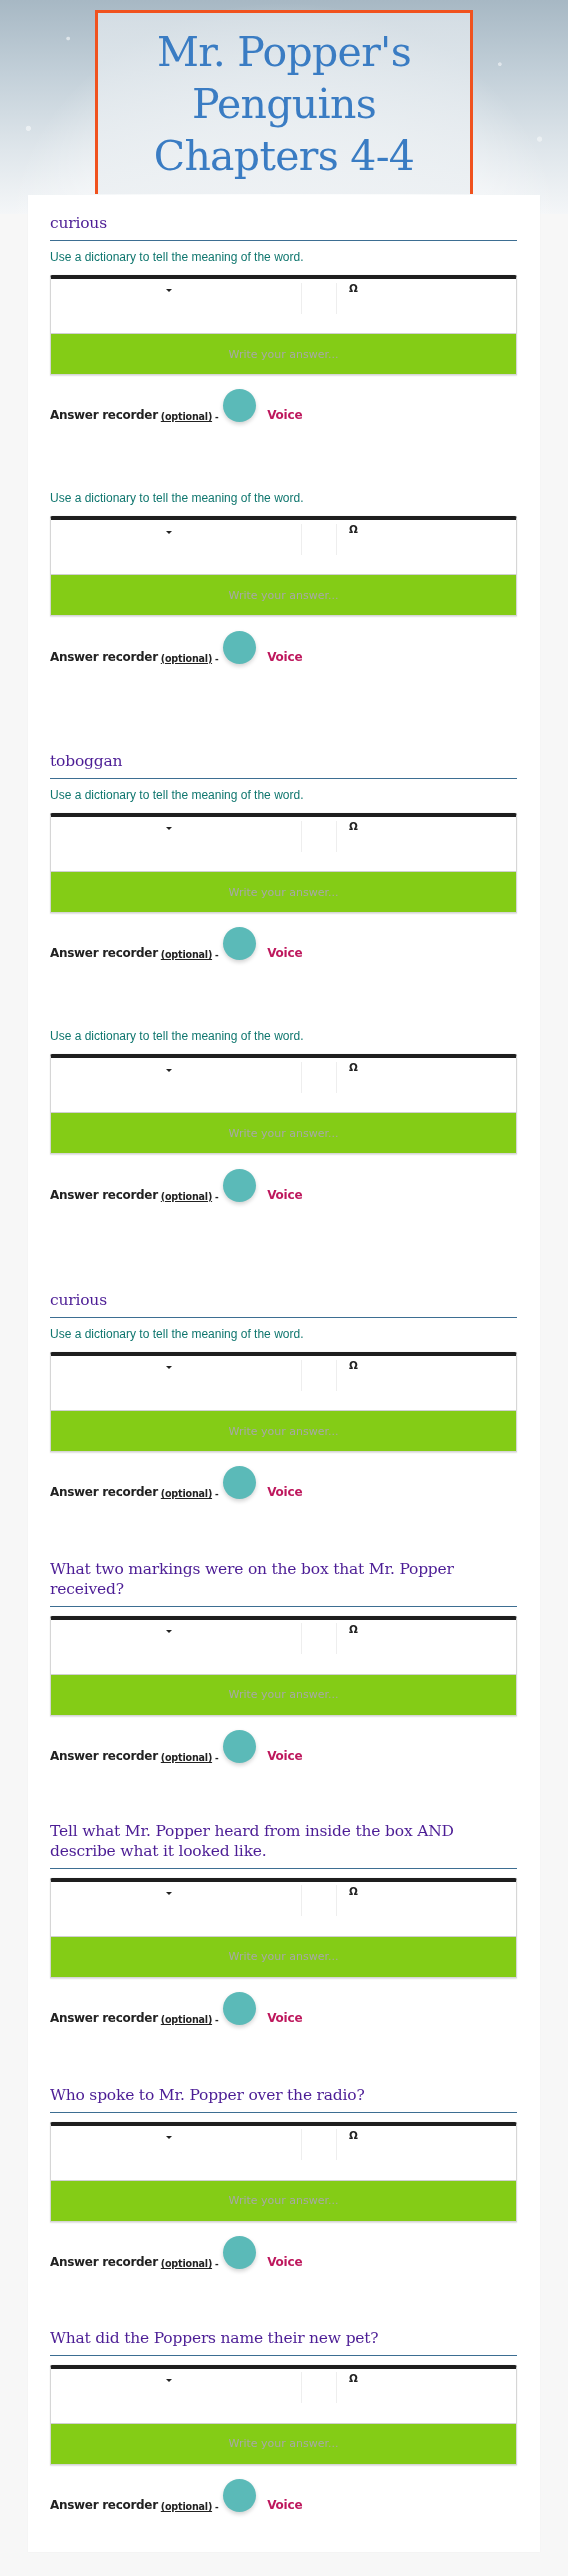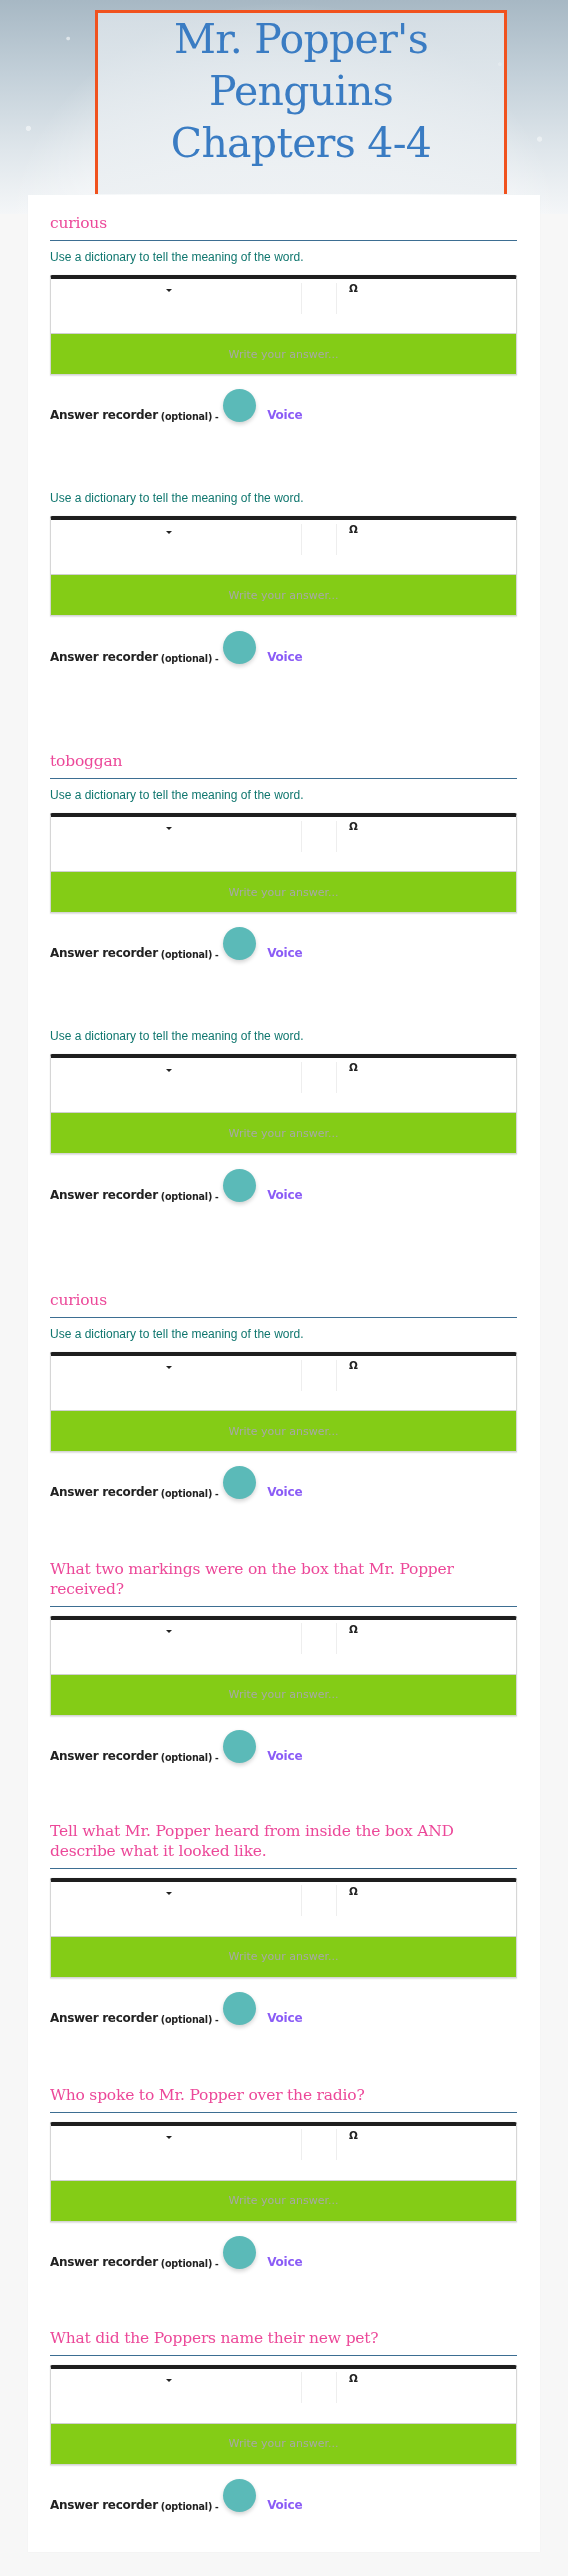--- a/index.html
+++ b/index.html
@@ -15,24 +15,24 @@
       position: absolute; left: 0; top: 0; width: 568px; height: 214px;
       background:
         radial-gradient(circle at 12% 18%, rgba(255,255,255,0.55) 0 1.5px, transparent 2.2px),
         radial-gradient(circle at 88% 30%, rgba(255,255,255,0.5) 0 1.5px, transparent 2.2px),
         radial-gradient(circle at 5% 60%, rgba(255,255,255,0.5) 0 2.2px, transparent 3px),
         radial-gradient(circle at 95% 65%, rgba(255,255,255,0.45) 0 2.2px, transparent 3px),
         radial-gradient(ellipse at 50% 120%, #ffffff 0%, rgba(255,255,255,0.7) 35%, rgba(255,255,255,0) 70%),
         linear-gradient(180deg, #a7b8c4 0%, #c3d0d9 35%, #dfe6eb 70%, #f4f6f8 100%);
     }
     .title-box {
-      position: absolute; left: 95px; top: 10.4px; width: 412px; height: 184px;
+      position: absolute; left: 95px; top: 10.4px; width: 378px; height: 184px;
       border: 3.7px solid #f0521e; border-bottom: none;
       background: linear-gradient(180deg, rgba(225,232,237,0.75), rgba(235,239,242,0.85));
-      display: flex; align-items: flex-start; justify-content: center;
+      display: flex; align-items: center; justify-content: center;
       text-align: center;
     }
     .title-box h1 {
       font-family: "DejaVu Serif", serif;
       font-weight: normal;
       font-size: 41px;
       line-height: 52px;
       color: #3a7cc3;
       letter-spacing: -0.7px;
     }
@@ -41,21 +41,21 @@
       background: #ffffff;
       box-shadow: 0 0.7px 1.5px rgba(0,0,0,0.04);
     }
     .block {
       position: absolute; left: 22px; width: 467px;
     }
     .q-heading {
       font-family: "DejaVu Serif", serif;
       font-size: 15.5px;
       line-height: 20px;
-      color: #ec4899;
+      color: #4c1d95;
       padding-bottom: 6.7px;
       border-bottom: 1.1px solid #3d6e92;
       letter-spacing: -0.2px;
     }
     .instruction {
       font-size: 12px;
       color: #0f766e;
       margin-top: 9px;
       line-height: 15px;
     }
@@ -100,32 +100,32 @@
     .answer-input::placeholder { color: #a8a8a8; }
     .recorder {
       display: flex; align-items: flex-end; margin-top: 13.3px; height: 34px;
     }
     .rec-label {
       font-family: "DejaVu Sans", sans-serif;
       font-weight: bold; font-size: 12px; color: #222; letter-spacing: -0.3px;
     }
     .rec-opt {
       font-family: "DejaVu Sans", sans-serif;
-      font-weight: bold; font-size: 9.6px; color: #222; margin-left: 3px; letter-spacing: -0.2px;
+      font-weight: bold; font-size: 9.6px; color: #222; margin-left: 3px; letter-spacing: -0.2px; text-decoration: underline;
     }
     .rec-dash { font-weight: bold; margin-left: 3px; font-size: 11px; }
     .rec-btn {
       width: 33px; height: 33px; border-radius: 50%;
       background: #5bbab8; margin-left: 4.4px; border: none;
       box-shadow: 0 2.2px 4.4px rgba(0,0,0,0.18);
       cursor: pointer;
     }
     .rec-voice {
       font-family: "DejaVu Sans", sans-serif;
-      font-weight: bold; font-size: 12px; color: #8b5cf6; margin-left: 11px; letter-spacing: -0.2px;
+      font-weight: bold; font-size: 12px; color: #be185d; margin-left: 11px; letter-spacing: -0.2px;
       margin-top: -4.4px;
     }
   </style>
 </head>
 <body>
 
 <div class="hero"></div>
 <div class="title-box">
   <h1>
     <span>Mr. Popper's</span><br>

